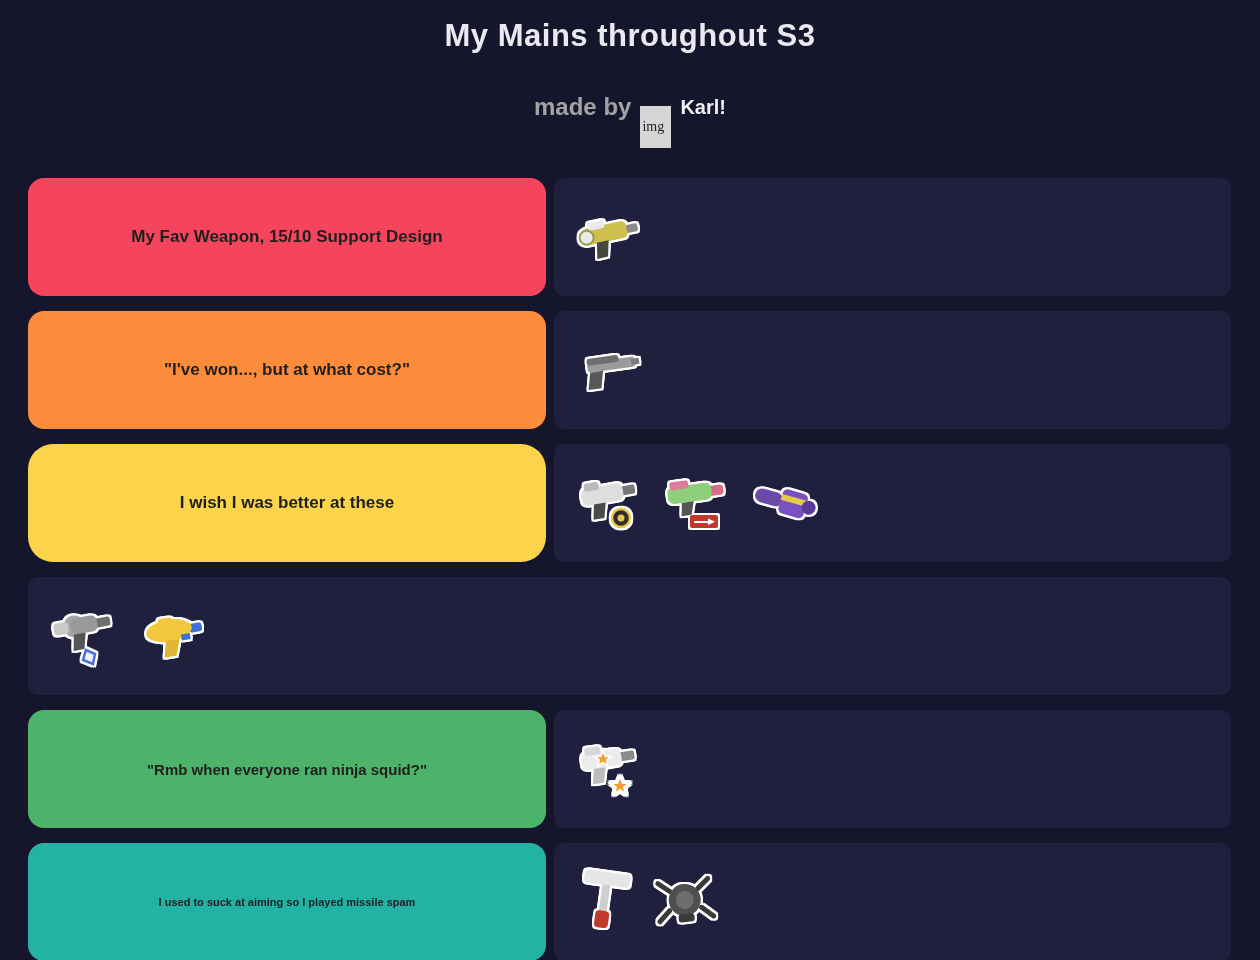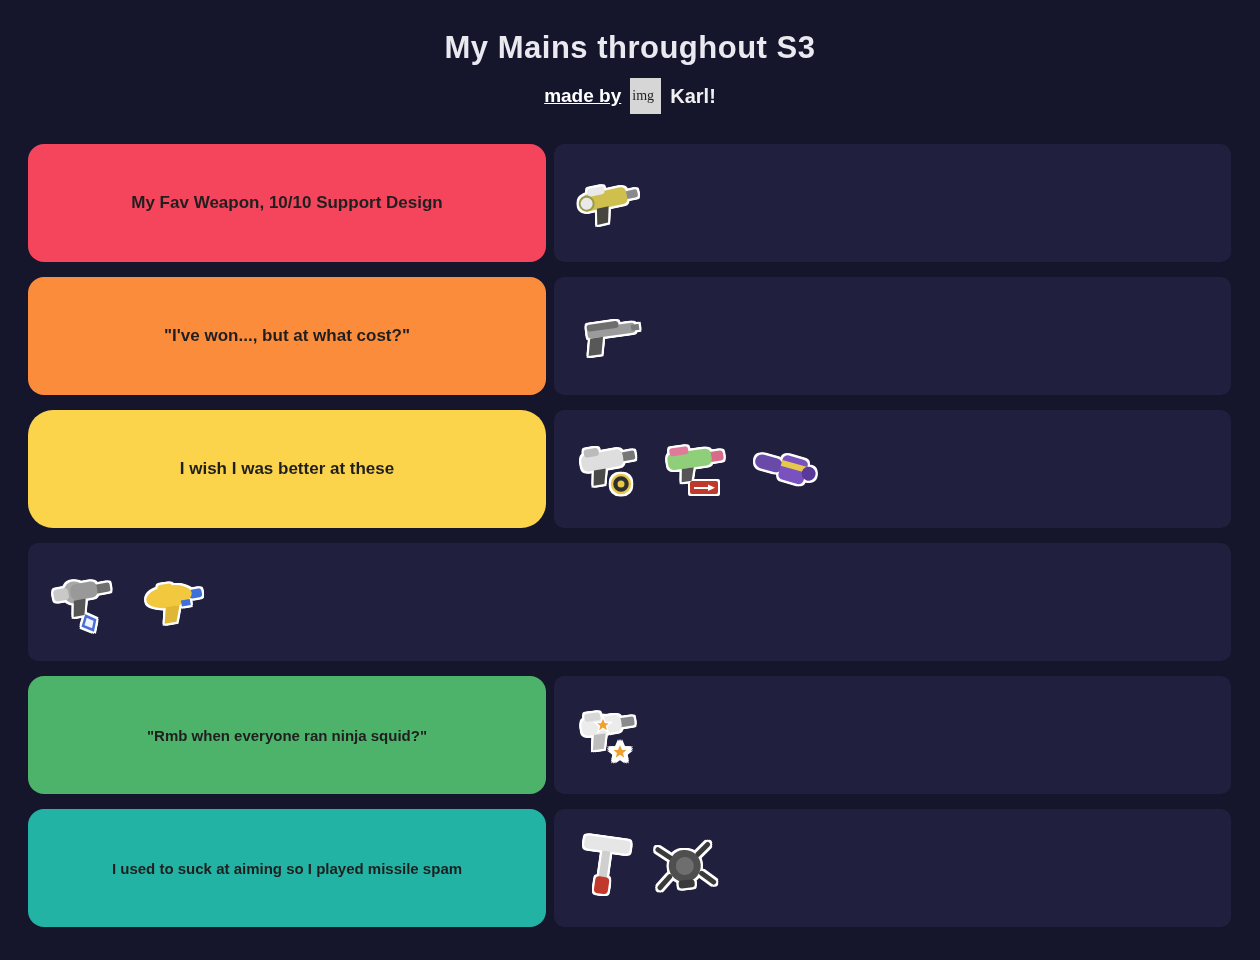--- a/index.html
+++ b/index.html
@@ -2,69 +2,70 @@
 <html><head>
 <meta charset="utf-8">
 <style>
   * { margin:0; padding:0; box-sizing:border-box; }
   html,body { width:1260px; height:960px; }
   body {
     background:#15152c;
     font-family:"Liberation Sans", sans-serif;
     overflow:hidden;
   }
-  .page { padding-top:30px; }
+  .page { padding-top:18px; }
 
   .title {
     text-align:center;
     color:#e9e9ef;
     font-size:31px;
     font-weight:bold;
     letter-spacing:0.5px;
     margin-bottom:12px;
   }
   .byline {
     display:flex;
     justify-content:center;
     align-items:center;
     gap:9px;
     margin-bottom:30px;
   }
-  .byline-prefix { color:#ffffff; font-weight:bold; font-size:19px;text-decoration:underline; }
+  .byline-prefix { color:#a3a3a3; font-weight:bold; font-size:24px; }
   .img-ph {
-    width:31px; height:36px;
+    width:31px; height:42px;
     background:#d6d6d6;
     color:#222;
     font-family:"Liberation Serif", serif;
     font-size:14px;
     display:flex; align-items:center; justify-content:flex-start;
     padding-left:2px;
     overflow:hidden;
     white-space:nowrap;
+    margin-top:40px;
   }
   .byline-name { color:#f0f0f0; font-weight:bold; font-size:20px; }
 
   .rows { padding:0 29px 0 28px; }
   .row { display:flex; gap:8px; margin-bottom:15px; height:118px; }
   .tier-label {
     width:518px;
     flex:0 0 518px;
     border-radius:16px;
     display:flex;
     align-items:center;
     justify-content:center;
     text-align:center;
     font-weight:bold;
     color:#1f1f1f;
     padding:0 26px;
     font-size:17px;
   }
   .row:nth-child(4) .tier-label { font-size:21px; }
   .row:nth-child(5) .tier-label { font-size:15px; }
-  .row:nth-child(6) .tier-label { font-size:15px; }
+  .row:nth-child(6) .tier-label { font-size:11px; }
   .tier-content {
     flex:1;
     background:#201f3e;
     border-radius:10px;
     display:flex;
     align-items:center;
     gap:14px;
     padding:0 20px;
   }
   .weapon {
@@ -83,21 +84,21 @@
 
   <div class="byline">
     <span class="byline-prefix">made by</span>
     <span class="img-ph">img</span>
     <span class="byline-name">Karl!</span>
   </div>
 
   <div class="rows">
 
     <div class="row">
-      <div class="tier-label" style="background-color: rgb(244, 69, 92);">My Fav Weapon, 10/10 Support Design</div>
+      <div class="tier-label" style="background-color: rgb(244, 69, 92);">My Fav Weapon, 15/10 Support Design</div>
       <div class="tier-content">
         <span class="weapon">
           <svg width="70" height="54" viewBox="0 0 70 54">
             <g transform="rotate(-12 35 27)">
               <rect x="52" y="19" width="13" height="8" rx="2" fill="#8a8a8a"></rect>
               <rect x="10" y="14" width="44" height="17" rx="5" fill="#cfc04d"></rect>
               <rect x="16" y="9" width="17" height="8" rx="3" fill="#e9e9e9"></rect>
               <path d="M22 30 L34 30 L30 46 L19 46 Z" fill="#46463e"></path>
               <circle cx="13" cy="23" r="7" fill="#e9e9e9" stroke="#9a9a4a" stroke-width="2"></circle>
             </g>

